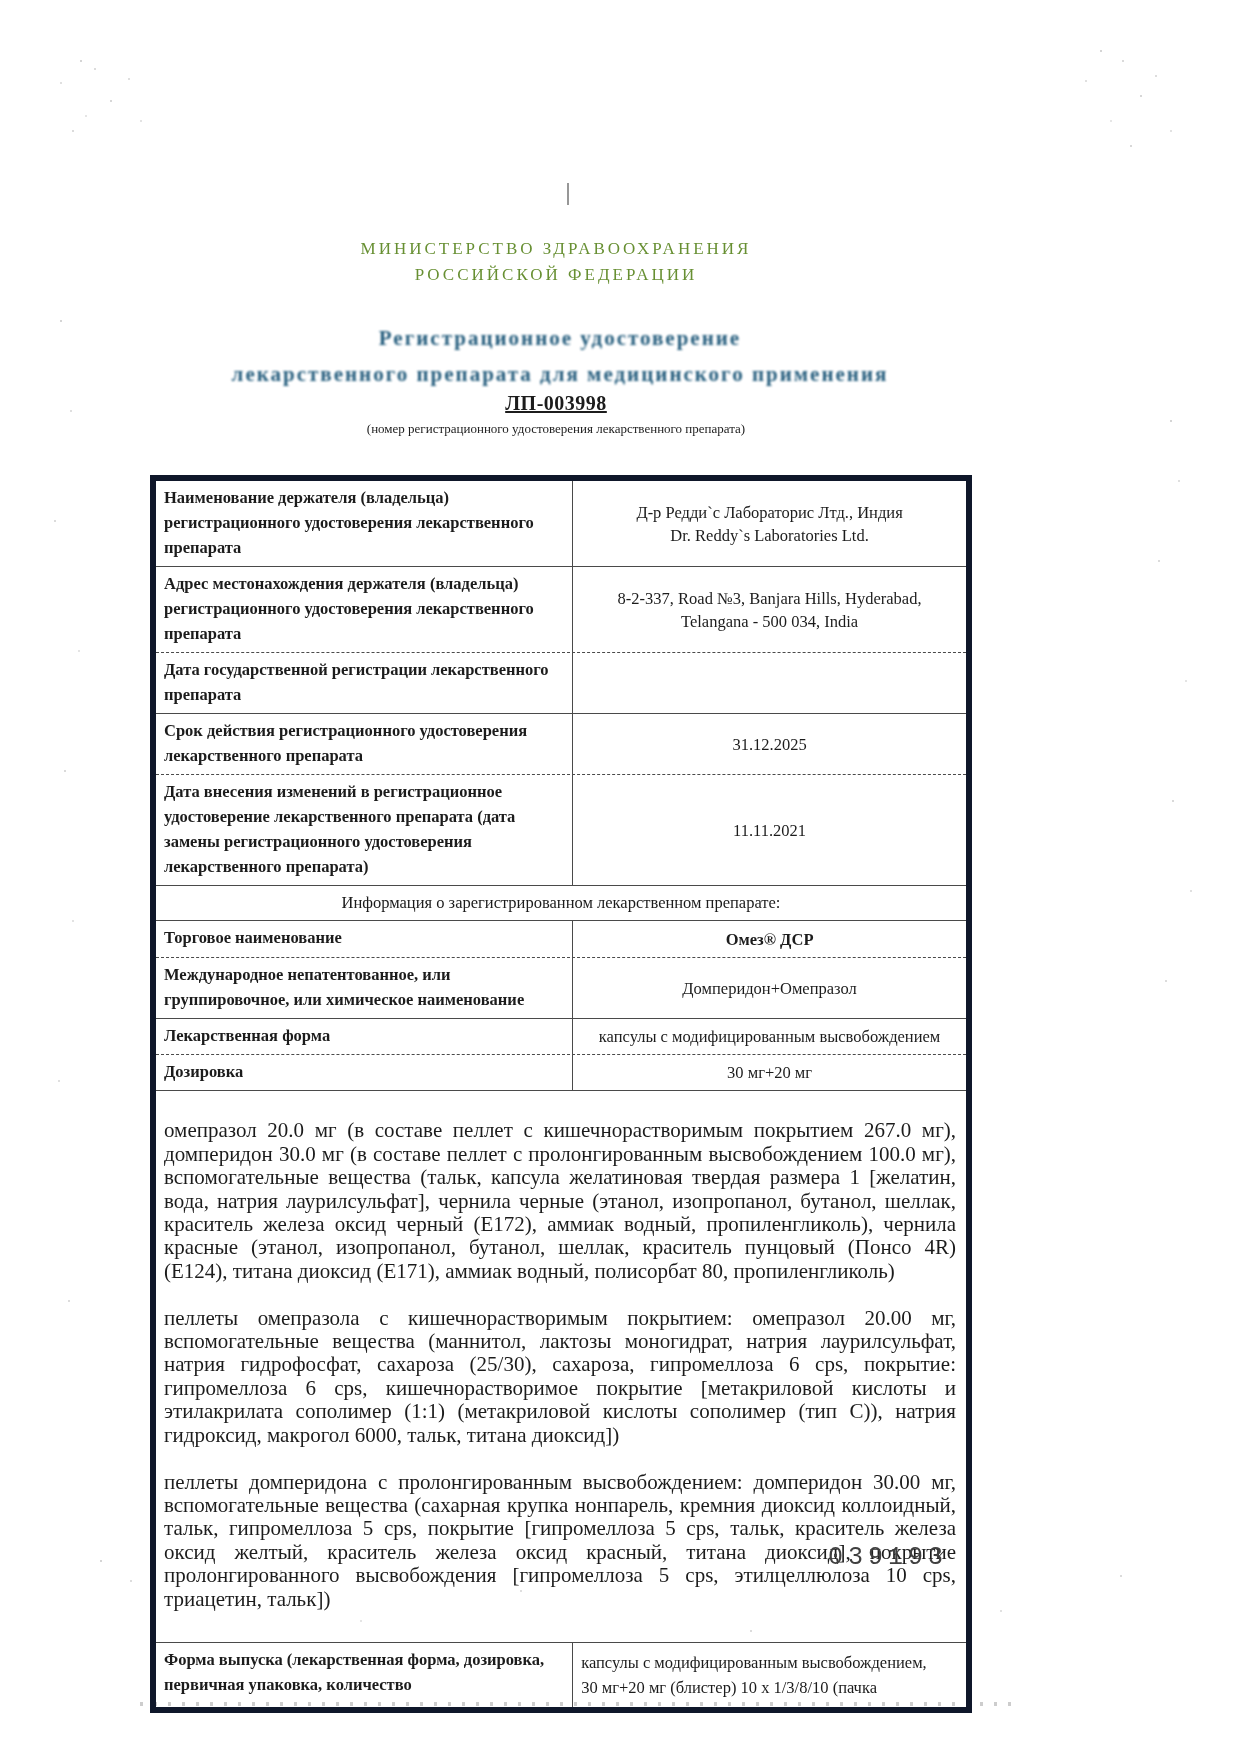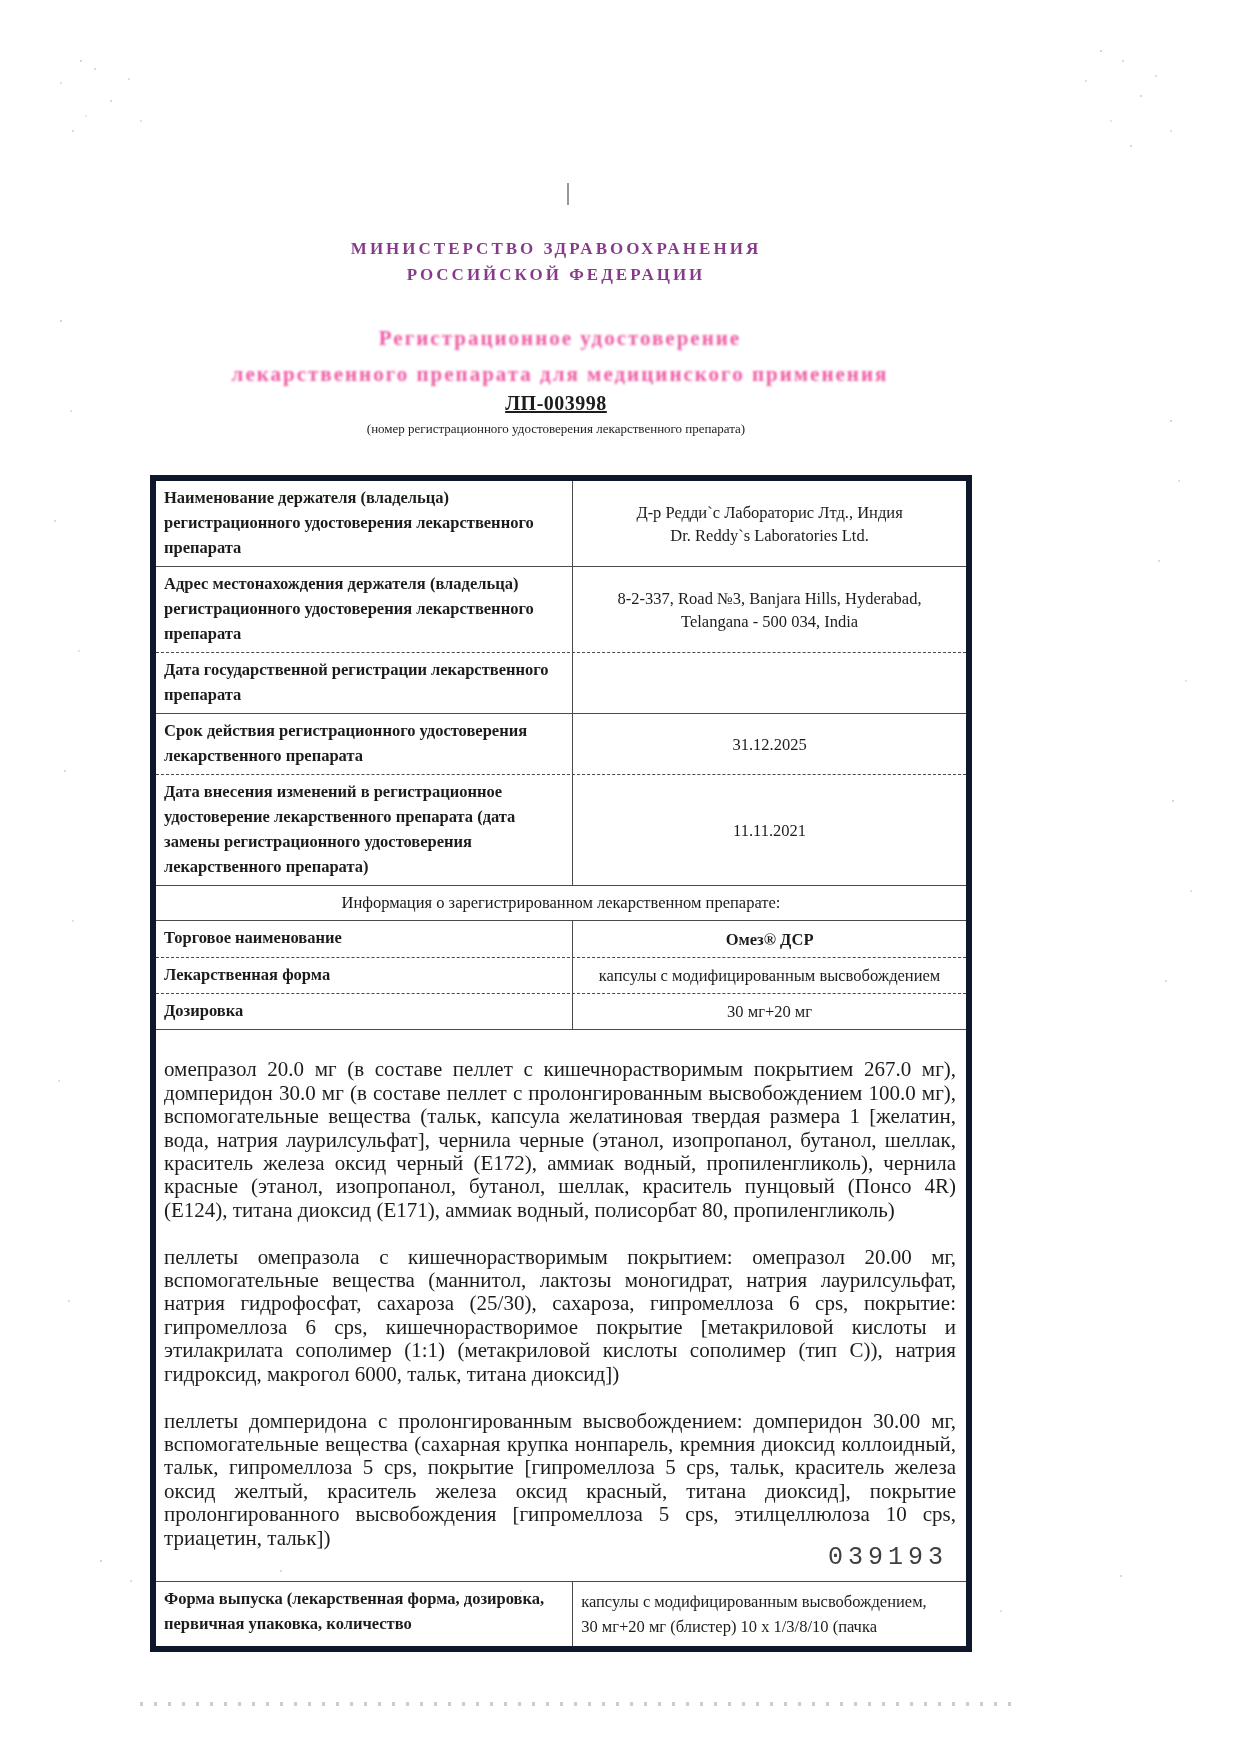--- a/index.html
+++ b/index.html
@@ -19,24 +19,24 @@
   .s2{left:1100px;top:50px;box-shadow:22px 10px 0 #a5a5a5, -15px 30px 0 #b5b5b5, 40px 45px 0 #9f9f9f, 10px 70px 0 #c2c2c2, 55px 25px 0 #adadad, 70px 80px 0 #b8b8b8, 30px 95px 0 #a0a0a0;}
   .s3{left:1170px;top:420px;box-shadow:8px 60px 0 #b0b0b0, -12px 140px 0 #a8a8a8, 15px 260px 0 #bdbdbd, 2px 380px 0 #a2a2a2, 20px 470px 0 #b5b5b5, -5px 560px 0 #ababab;}
   .s4{left:60px;top:320px;box-shadow:10px 90px 0 #b2b2b2, -6px 200px 0 #a8a8a8, 18px 330px 0 #bcbcbc, 4px 450px 0 #a5a5a5, 12px 600px 0 #b8b8b8, -2px 760px 0 #b0b0b0, 8px 980px 0 #aaa;}
   .s5{left:100px;top:1560px;box-shadow:30px 20px 0 #adadad, 90px 45px 0 #b8b8b8, 180px 10px 0 #a5a5a5, 260px 60px 0 #c0c0c0, 420px 30px 0 #b2b2b2, 650px 70px 0 #ababab, 900px 50px 0 #b6b6b6, 1020px 15px 0 #a8a8a8;}
   .noise-line{position:absolute;left:140px;top:1702px;width:880px;height:4px;opacity:.5;filter:blur(.4px);
     background:repeating-linear-gradient(90deg,#9c9c9c 0 3px,transparent 3px 14px);}
   .tick-mark{position:absolute;left:567px;top:183px;width:2px;height:22px;background:#7d7d7d;opacity:.8;}
 
   
   .ministry{position:absolute;left:150px;top:236px;width:812px;text-align:center;
-    color:#701a75;font-weight:bold;font-size:17px;line-height:26px;letter-spacing:3px;
+    color:#4d7c0f;font-weight:normal;font-size:17px;line-height:26px;letter-spacing:3px;
     filter:blur(.7px);opacity:.85;}
   .doc-title{position:absolute;left:90px;top:320px;width:940px;text-align:center;
-    color:#ec4899;font-weight:bold;font-size:21px;line-height:36px;letter-spacing:2px;
+    color:#0c4a6e;font-weight:bold;font-size:21px;line-height:36px;letter-spacing:2px;
     filter:blur(.8px);opacity:.9;}
 
   
   .reg-num{position:absolute;left:150px;top:392px;width:812px;text-align:center;
     font-weight:bold;font-size:20px;text-decoration:underline;letter-spacing:.5px;}
   .reg-cap{position:absolute;left:150px;top:421px;width:812px;text-align:center;font-size:13px;}
 
   
   .reg-table{position:absolute;left:150px;top:475px;width:810px;border:6px solid #0f172a;}
   .trow{display:flex;border-bottom:1px solid #4a4a4a;box-sizing:border-box;}
@@ -115,20 +115,24 @@
 
     <div class="trow" style="min-height:35px">
       <div class="tcell tfull center">Информация о зарегистрированном лекарственном препарате:</div>
     </div>
 
     <div class="trow dashed" style="min-height:37px">
       <div class="tcell tlabel">Торговое наименование</div>
       <div class="tcell tvalue bold">Омез® ДСР</div>
     </div>
 
+    <div class="trow" style="min-height:51px">
+      <div class="tcell tlabel">Международное непатентованное, или группировочное, или химическое наименование</div>
+      <div class="tcell tvalue">Домперидон+Омепразол</div>
+    </div>
 
     <div class="trow dashed" style="min-height:35px">
       <div class="tcell tlabel">Лекарственная форма</div>
       <div class="tcell tvalue">капсулы с модифицированным высвобождением</div>
     </div>
 
     <div class="trow" style="min-height:32px">
       <div class="tcell tlabel">Дозировка</div>
       <div class="tcell tvalue">30 мг+20 мг</div>
     </div>

